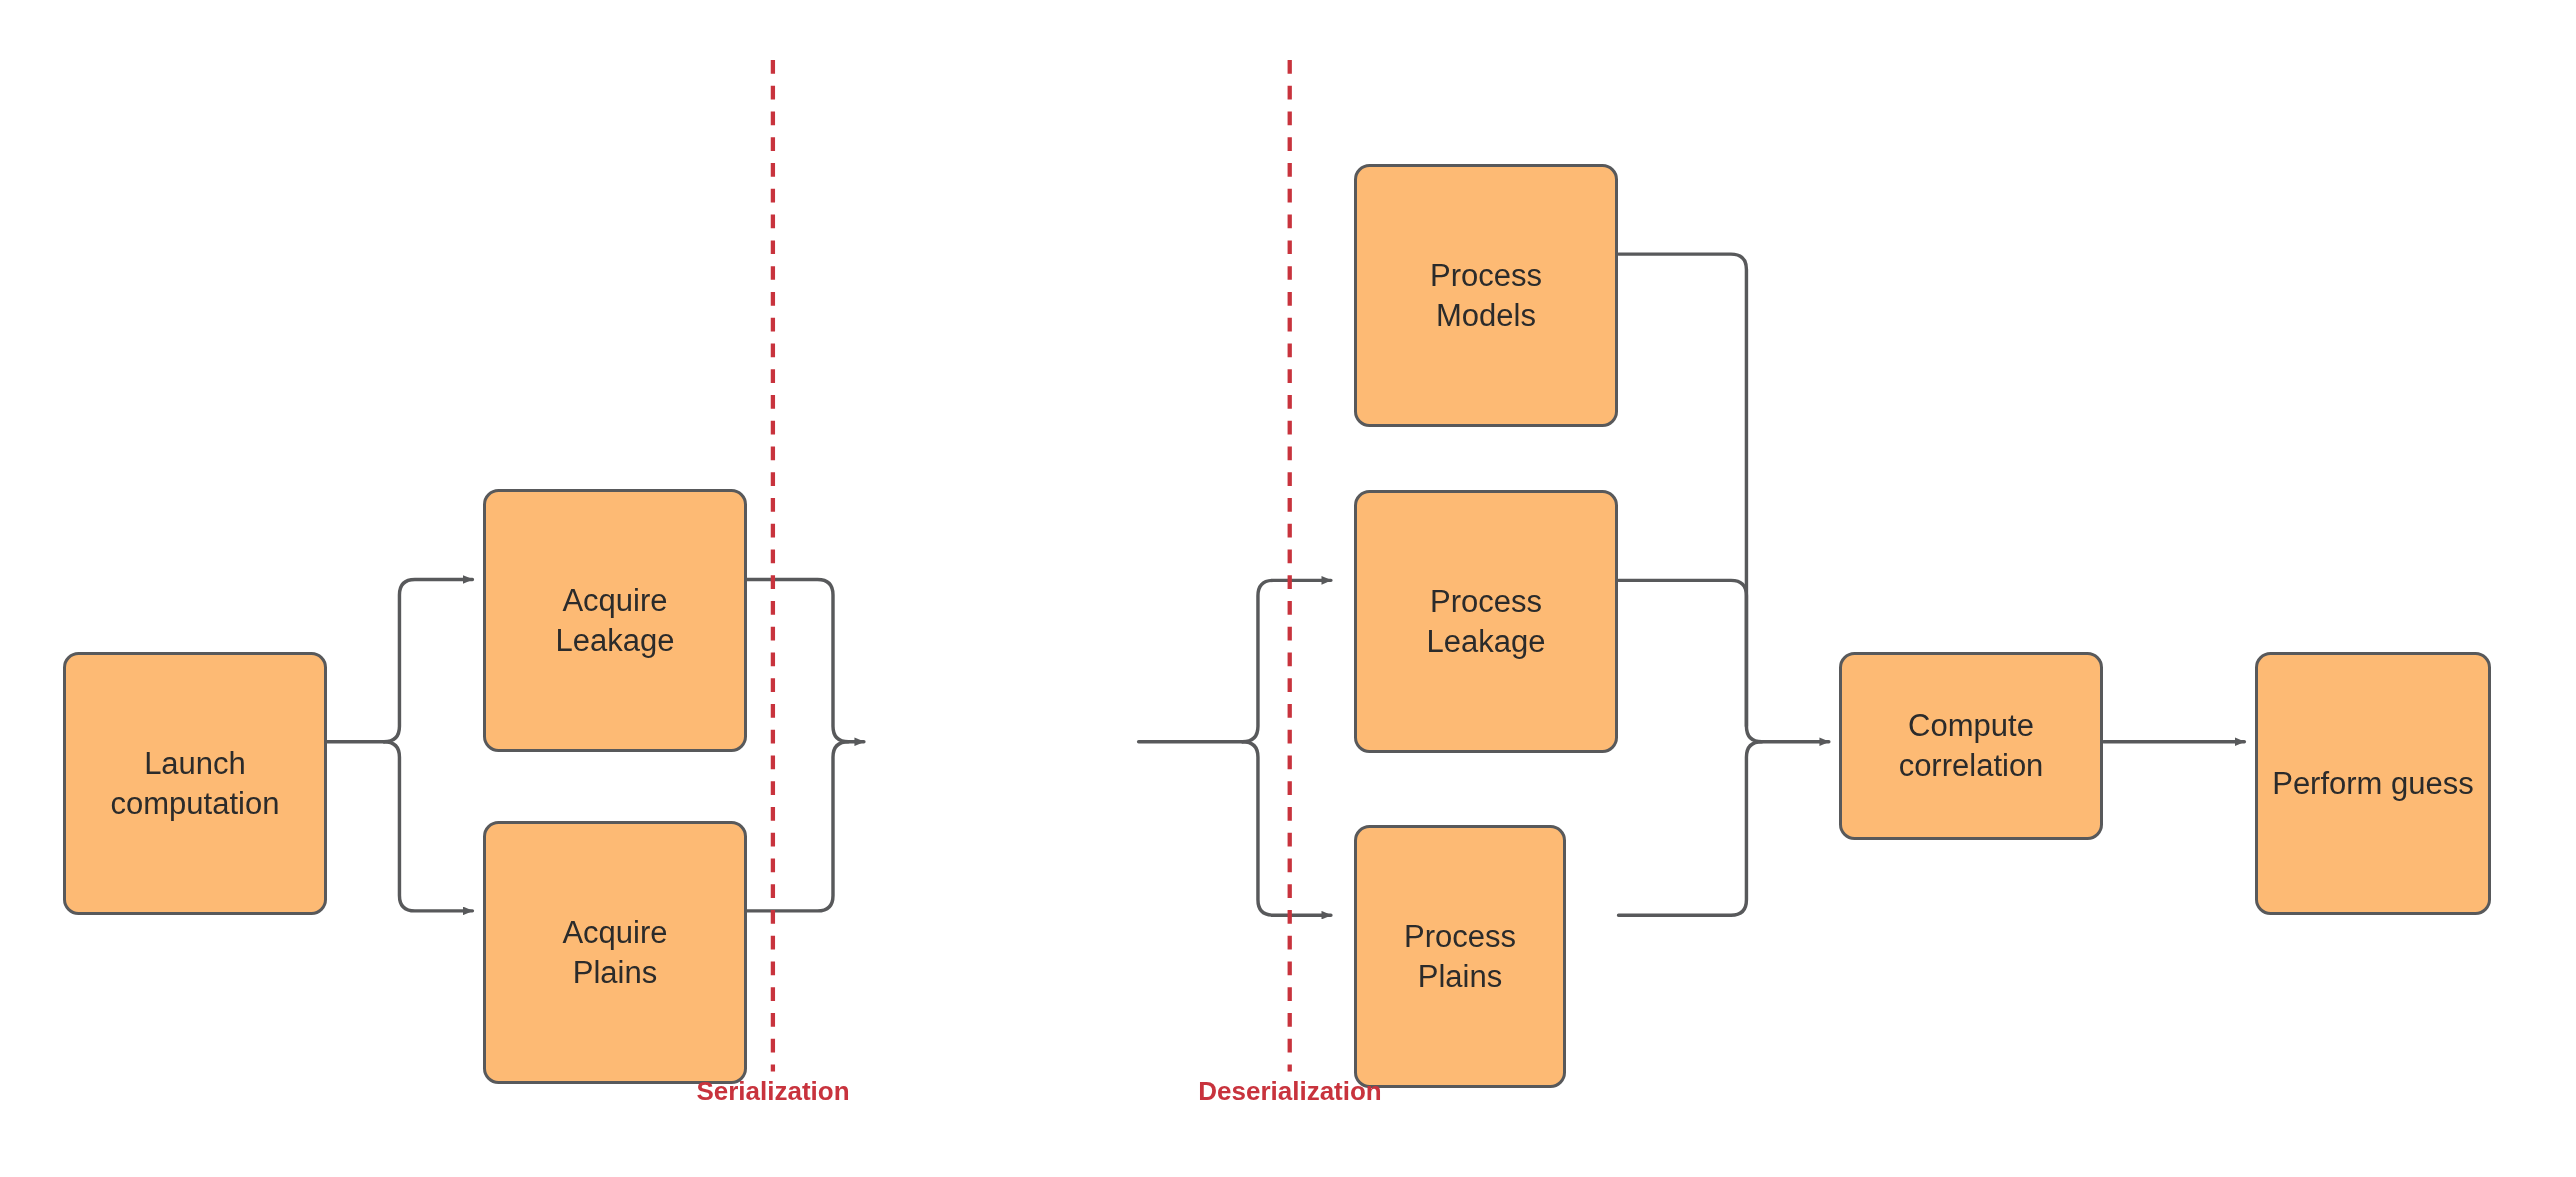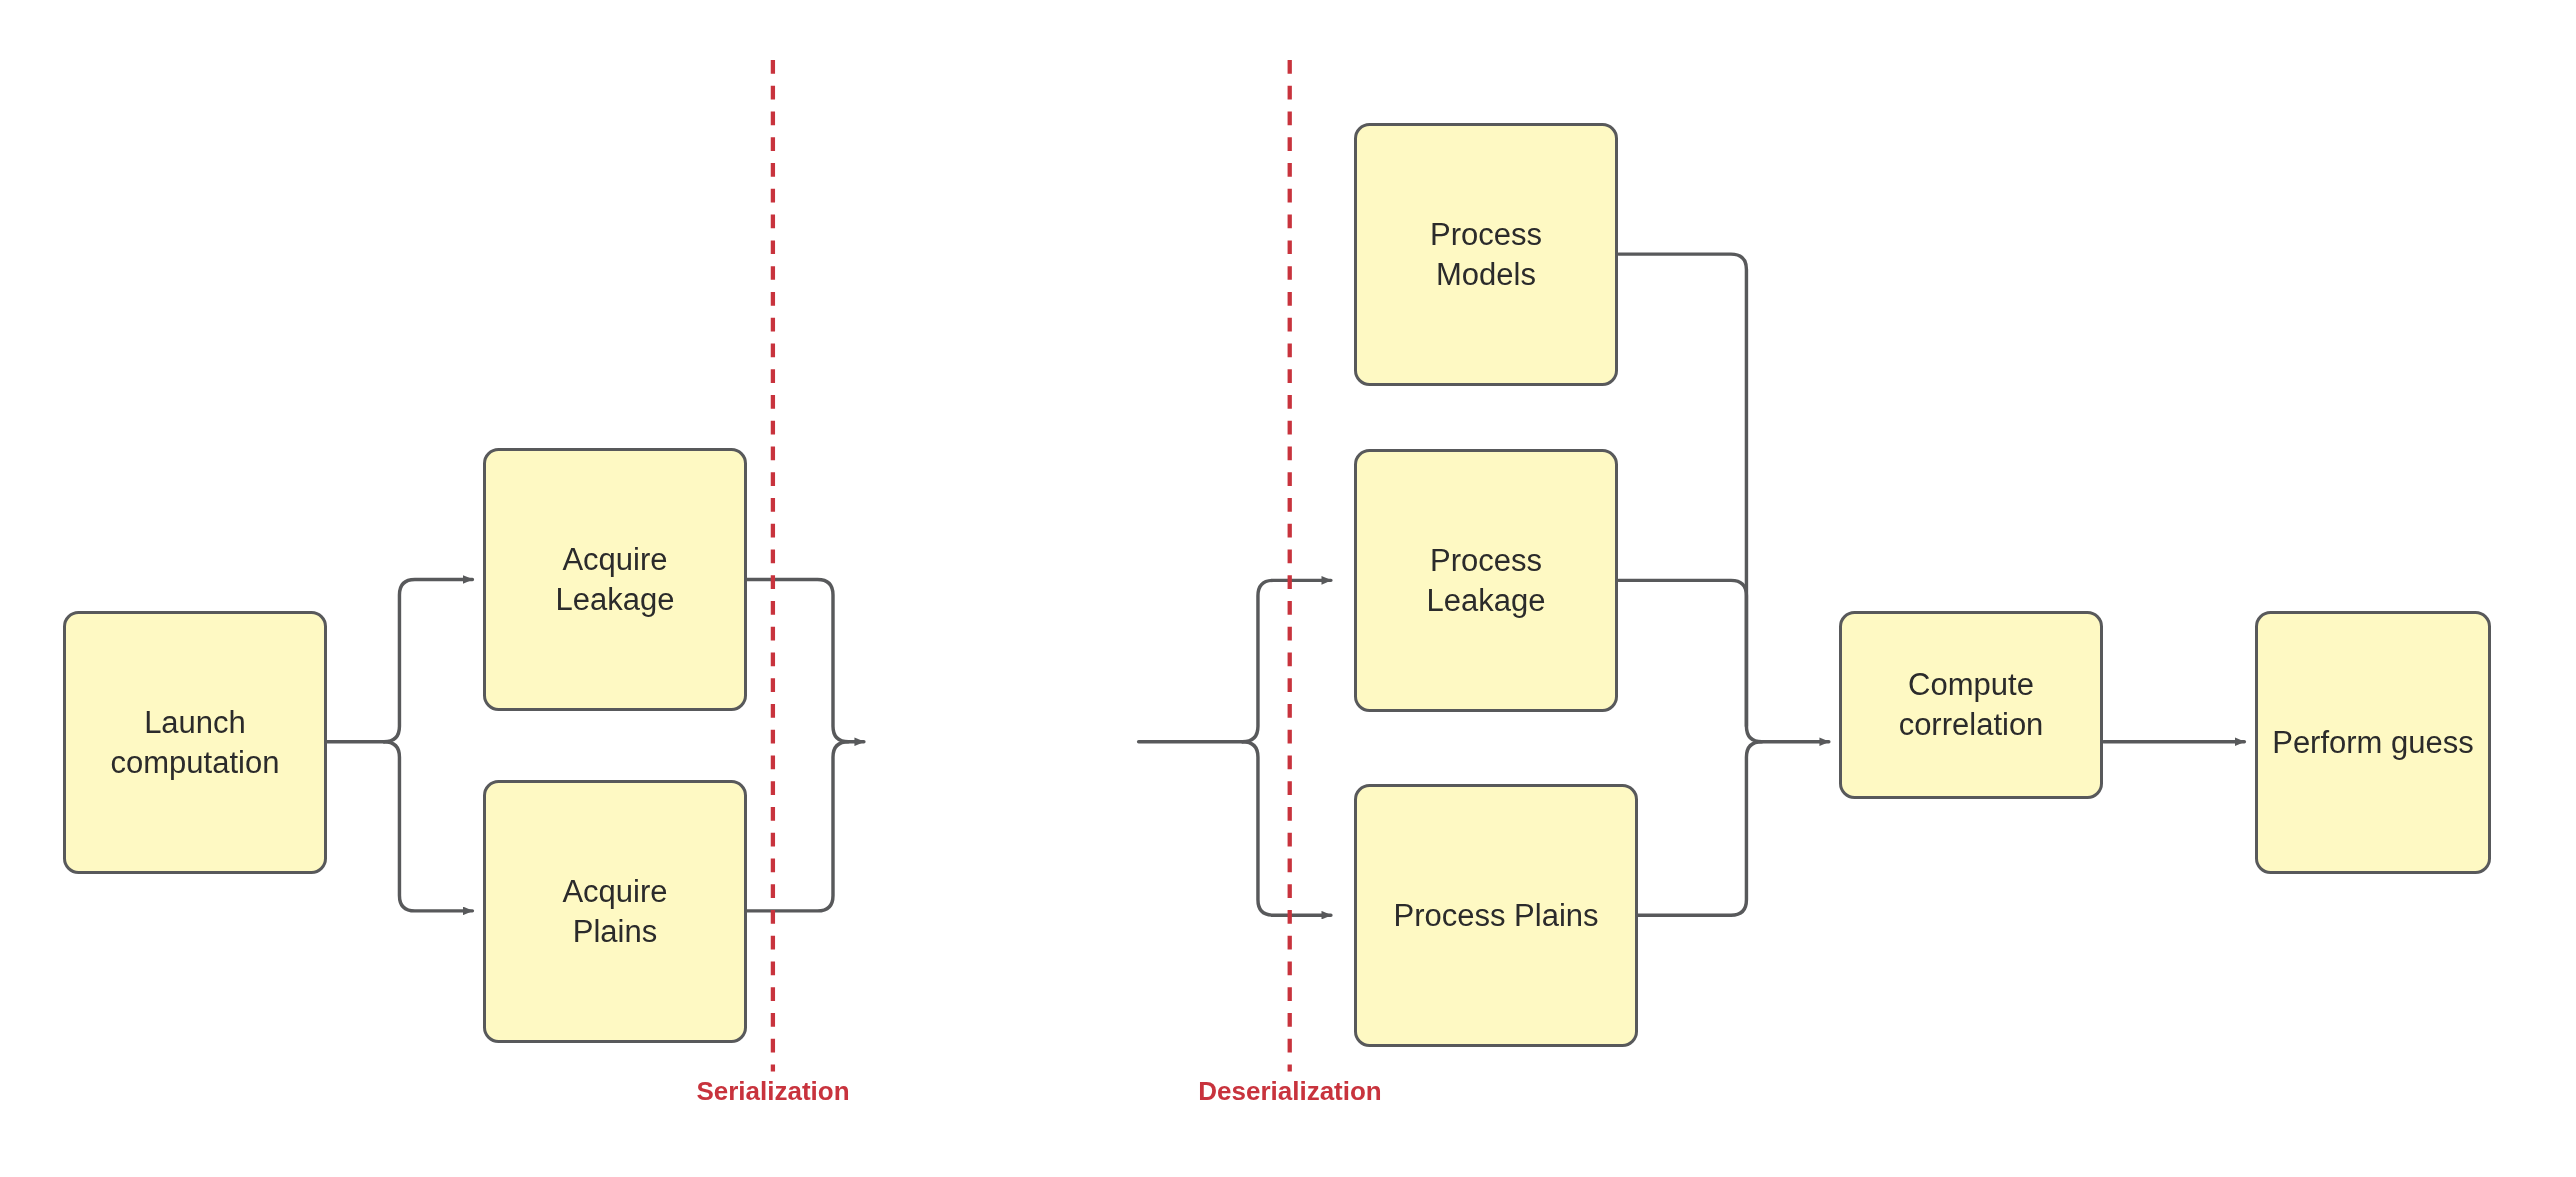--- a/index.html
+++ b/index.html
@@ -18,27 +18,28 @@
   #flow-svg {
     position: absolute;
     left: 0;
     top: 0;
     width: 2576px;
     height: 1177px;
   }
   .node-box {
     position: absolute;
     box-sizing: border-box;
-    background: #fef9c3;
+    background: #fdba74;
     border: 3.4px solid #58595b;
     border-radius: 15.5px;
     display: flex;
     align-items: center;
     justify-content: center;
     text-align: center;
+    margin-top: 41px;
   }
   .node-label {
     font-family: "Liberation Sans", sans-serif;
     font-size: 31px;
     line-height: 1.28;
     color: #2b2b2b;
     white-space: pre-line;
     padding: 0 8.6px;
   }
   .divider-label {
@@ -114,21 +115,21 @@
   <div class="node-box" style="left:1354px; top:123px; width:264px; height:263px;">
     <span class="node-label">Process
 Models</span>
   </div>
 
   <div class="node-box" style="left:1354px; top:449px; width:264px; height:263px;">
     <span class="node-label">Process
 Leakage</span>
   </div>
 
-  <div class="node-box" style="left:1354px; top:784px; width:284px; height:263px;">
+  <div class="node-box" style="left:1354px; top:784px; width:212px; height:263px;">
     <span class="node-label">Process Plains</span>
   </div>
 
   <div class="node-box" style="left:1839px; top:611px; width:264px; height:188px;">
     <span class="node-label">Compute
 correlation</span>
   </div>
 
   <div class="node-box" style="left:2255px; top:611px; width:236px; height:263px;">
     <span class="node-label">Perform guess</span>

